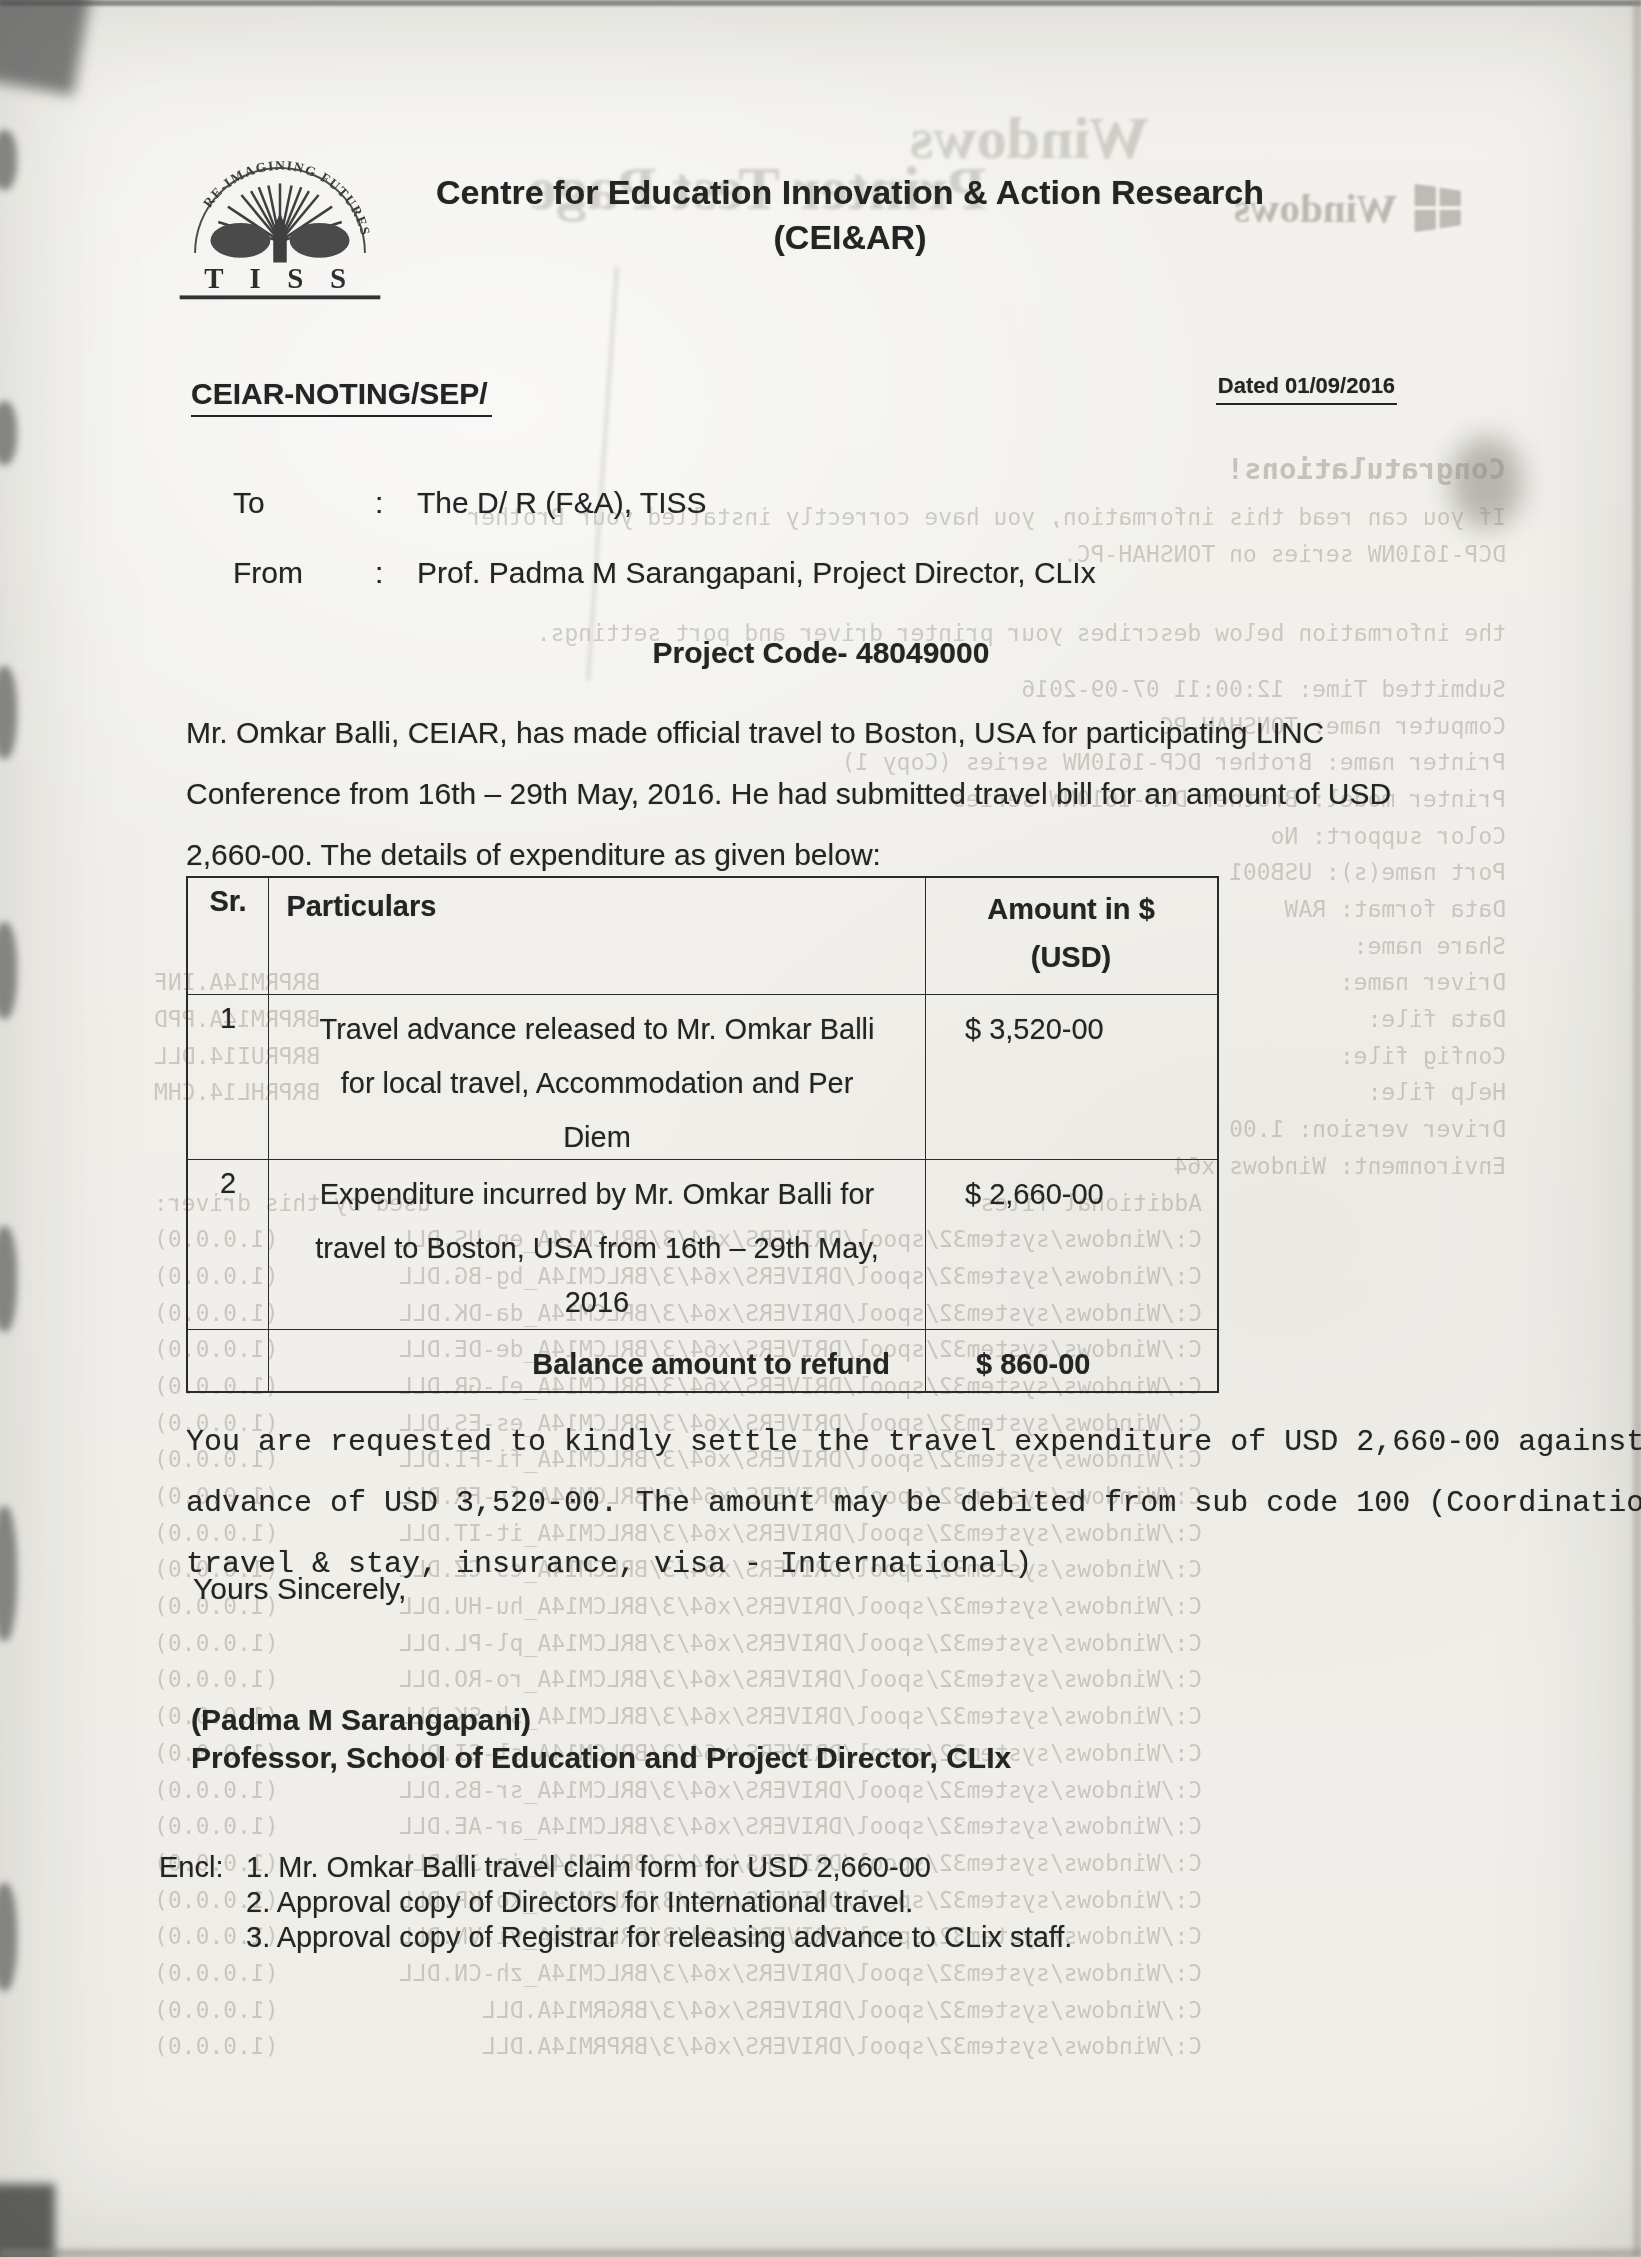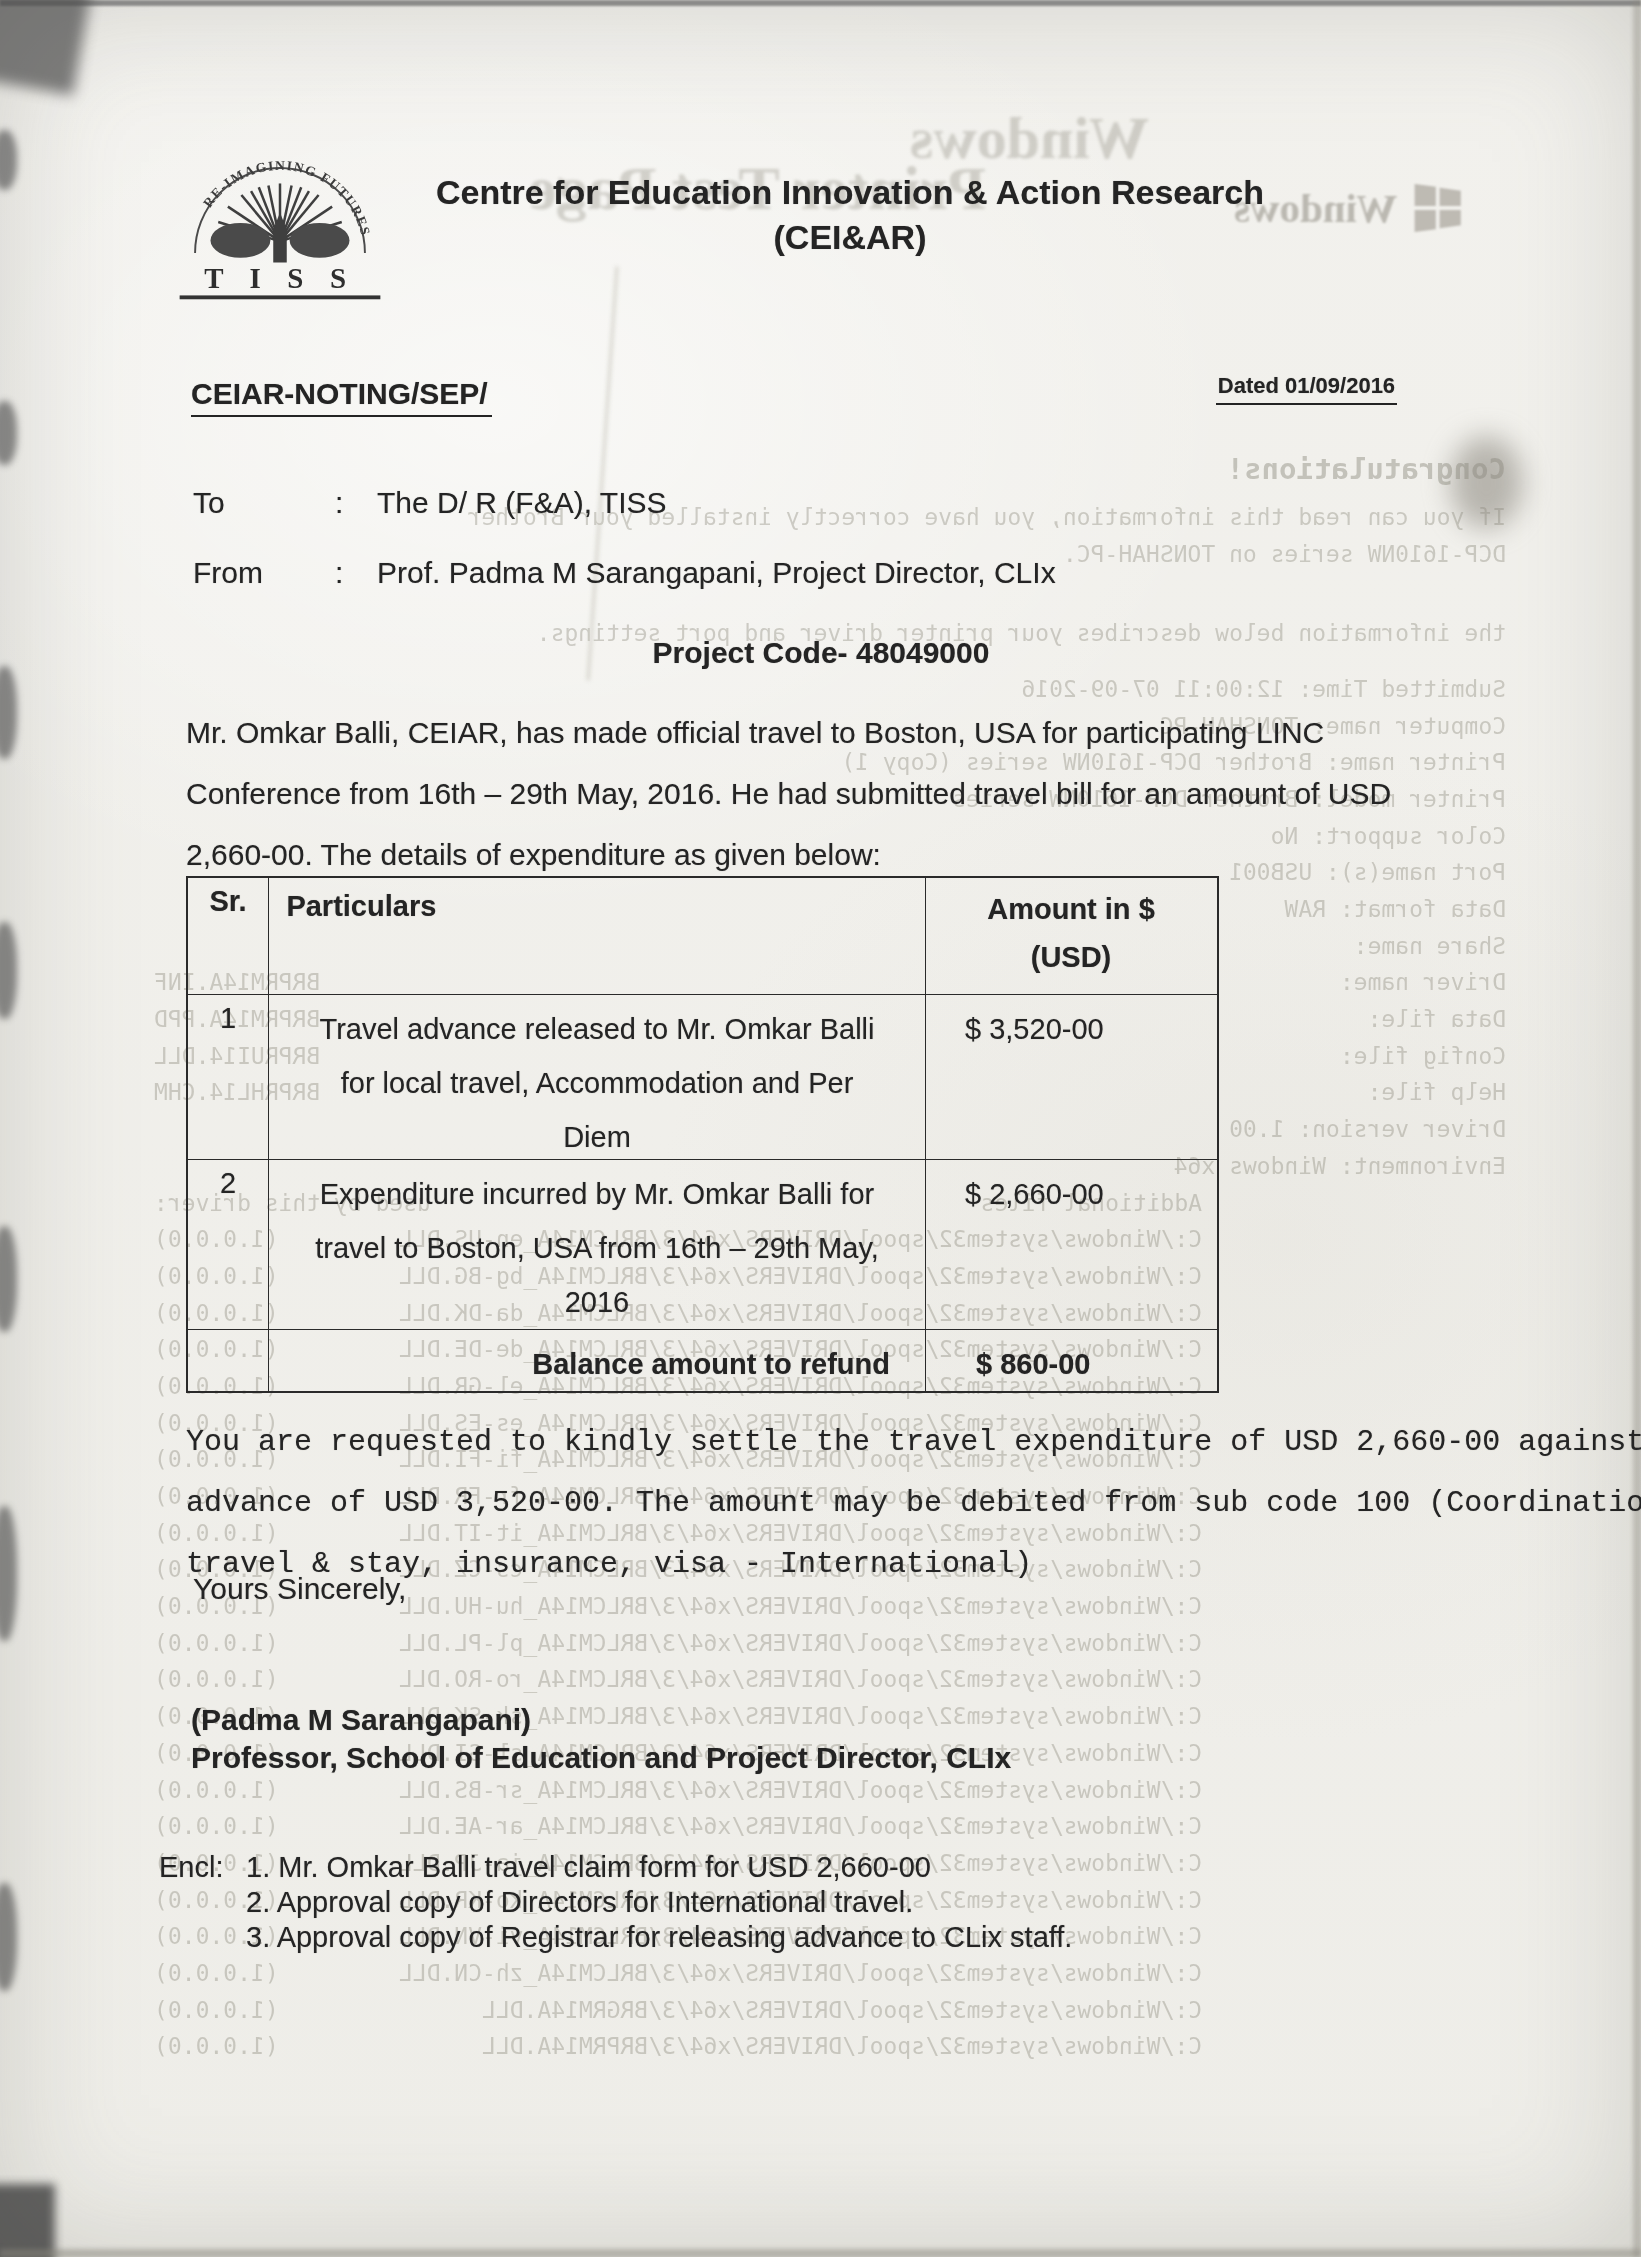--- a/index.html
+++ b/index.html
@@ -54,21 +54,21 @@
   .a-bottom    { left:0; top:2249px; width:1641px; height:8.7px; background:rgba(138,135,126,.5); filter:blur(2.9px); }
   .a-redge     { left:1633px; top:0; width:8.7px; height:2257px; background:rgba(140,137,128,.4); filter:blur(1.9px); }
   .a-crease    { left:601px; top:266px; width:2.9px; height:415px; background:rgba(196,193,184,.65); filter:blur(1.9px); transform:rotate(4deg); }
 
   
   .logo-wrap { left:166px; top:141px; width:228px; height:166px; }
   .org-title { left:377px; top:170px; width:946px; text-align:center; font-weight:700; font-size:34px; line-height:45px; }
   .refline   { left:191px; top:377px; font-size:30px; font-weight:700; border-bottom:2.9px solid #242424; padding:0 3.9px 3.9px 0; }
   .dateline  { right:244px; top:373px; font-size:22px; font-weight:700; border-bottom:2.9px solid #242424; padding:0 1.9px 3.9px 1.9px; }
   .addr      { left:193px; font-size:30px; }
-  .a-label   { display:inline-block; width:142px; }
+  .a-label   { display:inline-block; width:142px;margin-left:40px; }
   .a-colon   { display:inline-block; width:42px; }
   .proj-code { left:338px; top:630px; width:966px; text-align:center; font-size:30px; font-weight:700;margin-top:6px; }
   .para      { left:186px; width:1294px; font-size:30px; }
   .para .pline { line-height:61px; white-space:nowrap; }
   .closing   { left:193px; top:1572px; font-size:30px; }
   .signature { left:191px; top:1701px; font-size:30px; font-weight:700; line-height:38px; }
   .encl      { left:159px; top:1850px; font-size:29px; line-height:35px; }
   .encl-label{ display:inline-block; width:87px; }
   .encl .indent { margin-left:87px; }
 

